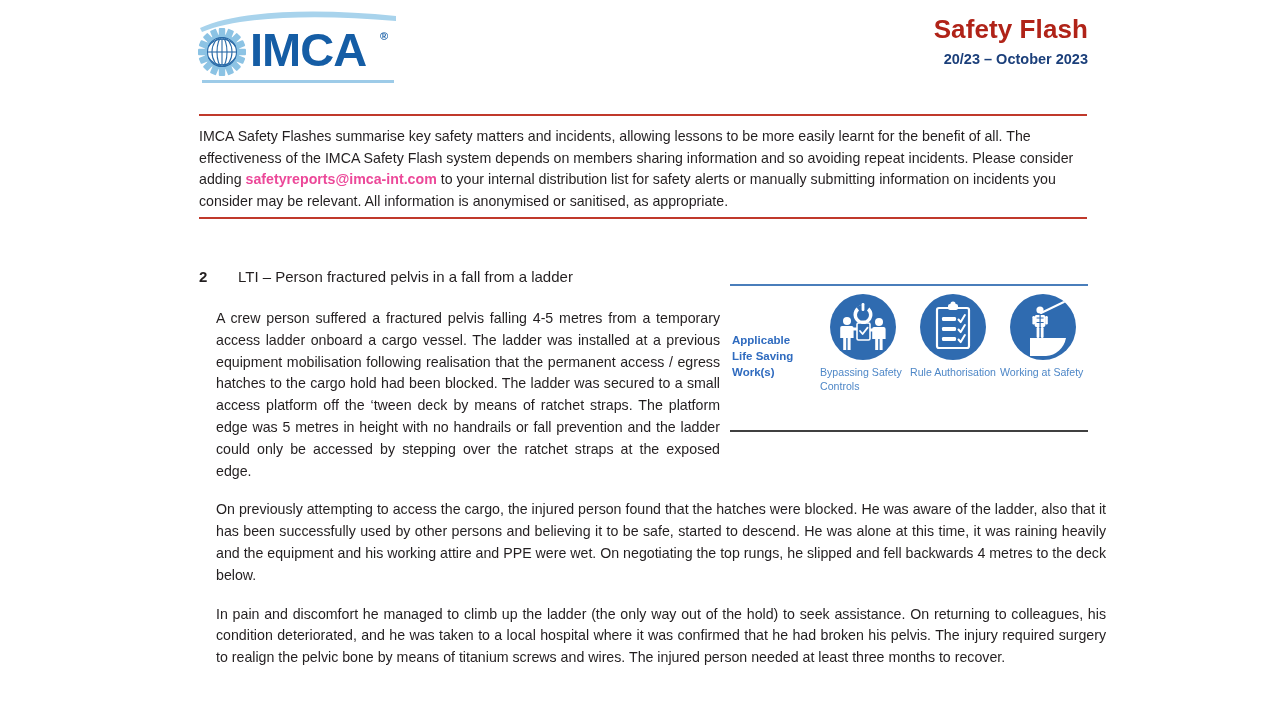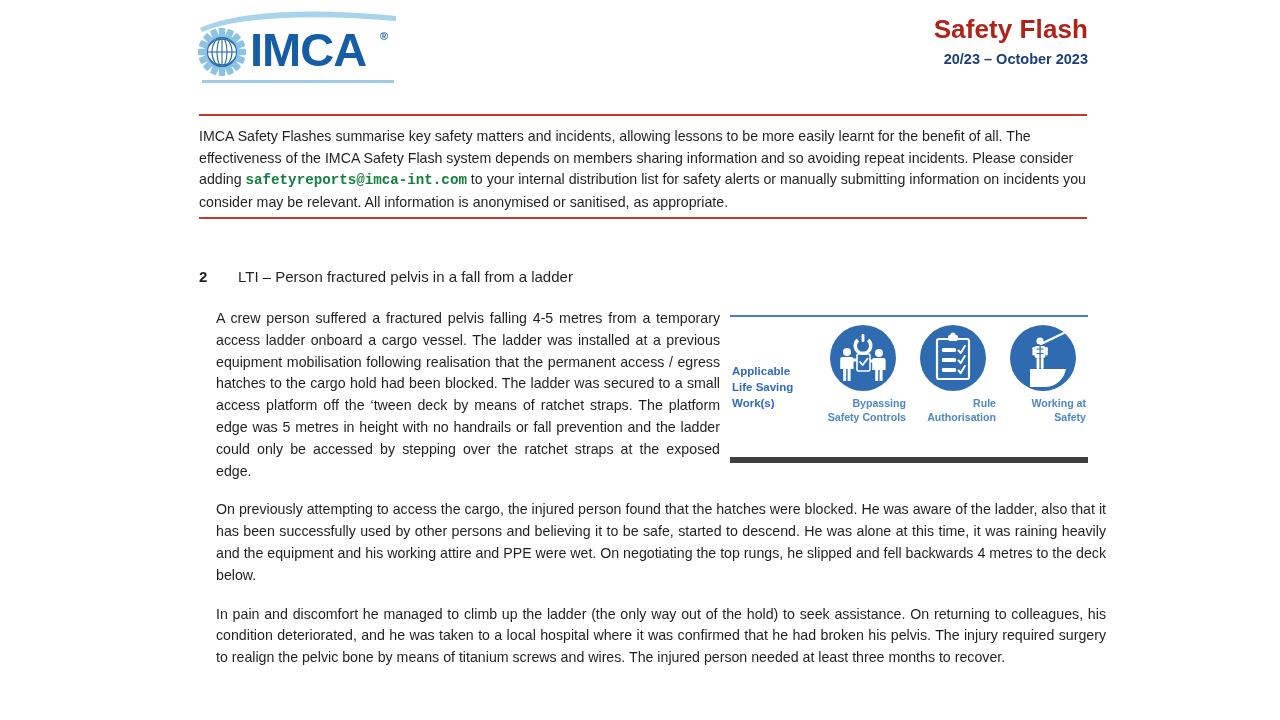--- a/index.html
+++ b/index.html
@@ -54,21 +54,21 @@
   .hr-red.top { top: 114px; }
   .hr-red.bottom { top: 217px; }
 
   
   .intro {
     position: absolute; left: 199px; top: 126px; width: 890px;
     font-size: 14.2px; line-height: 21.5px; color: #231f20;
     text-align: left;
   }
   .intro a, .email-link {
-    color: #15803d; font-weight: bold; text-decoration: none; font-family: Liberation Mono, monospace;
+    color: #ec4899; font-weight: bold; text-decoration: none;
   }
 
   
   .sec-num {
     position: absolute; left: 199px; top: 268px;
     font-size: 15px; font-weight: bold; color: #231f20;
   }
   .sec-title {
     position: absolute; left: 238px; top: 268px;
     font-size: 15px; font-weight: normal; color: #231f20;
@@ -82,34 +82,33 @@
   .float-box {
     float: right; width: 372px; height: 150px; margin: 0 0 4px 14px;
   }
   .para { text-align: justify; margin: 0 0 17px 0; }
   .para.last { margin-bottom: 0; }
 
   
   .lsr {
     position: absolute; left: 730px; top: 284px; width: 358px; height: 148px;
     border-top: 2px solid #4a7ebb;
-    border-bottom: 6px solid #404040;
+    border-bottom: 2px solid #404040;
     background: #ffffff;
-    margin-top: 31px;
   }
   .lsr-label {
     position: absolute; left: 2px; top: 46px; width: 84px;
     font-size: 11.5px; font-weight: bold; color: #2f6bbf;
     line-height: 16px;
   }
   .lsr-icons {
     position: absolute; left: 90px; top: 6px; width: 266px; height: 138px;
     display: flex; justify-content: space-between; align-items: flex-start;
   }
-  .lsr-item { width: 86px; text-align: right; font-weight: bold; }
+  .lsr-item { width: 86px; text-align: left; }
   .lsr-circle {
     width: 66px; height: 66px; border-radius: 50%;
     background: #2f6bb0; margin: 2px auto 6px auto;
     position: relative; overflow: hidden;
   }
   .lsr-cap {
     font-size: 10.6px; color: #4e87c7; line-height: 13.5px;
   }
 </style>
 </head>

